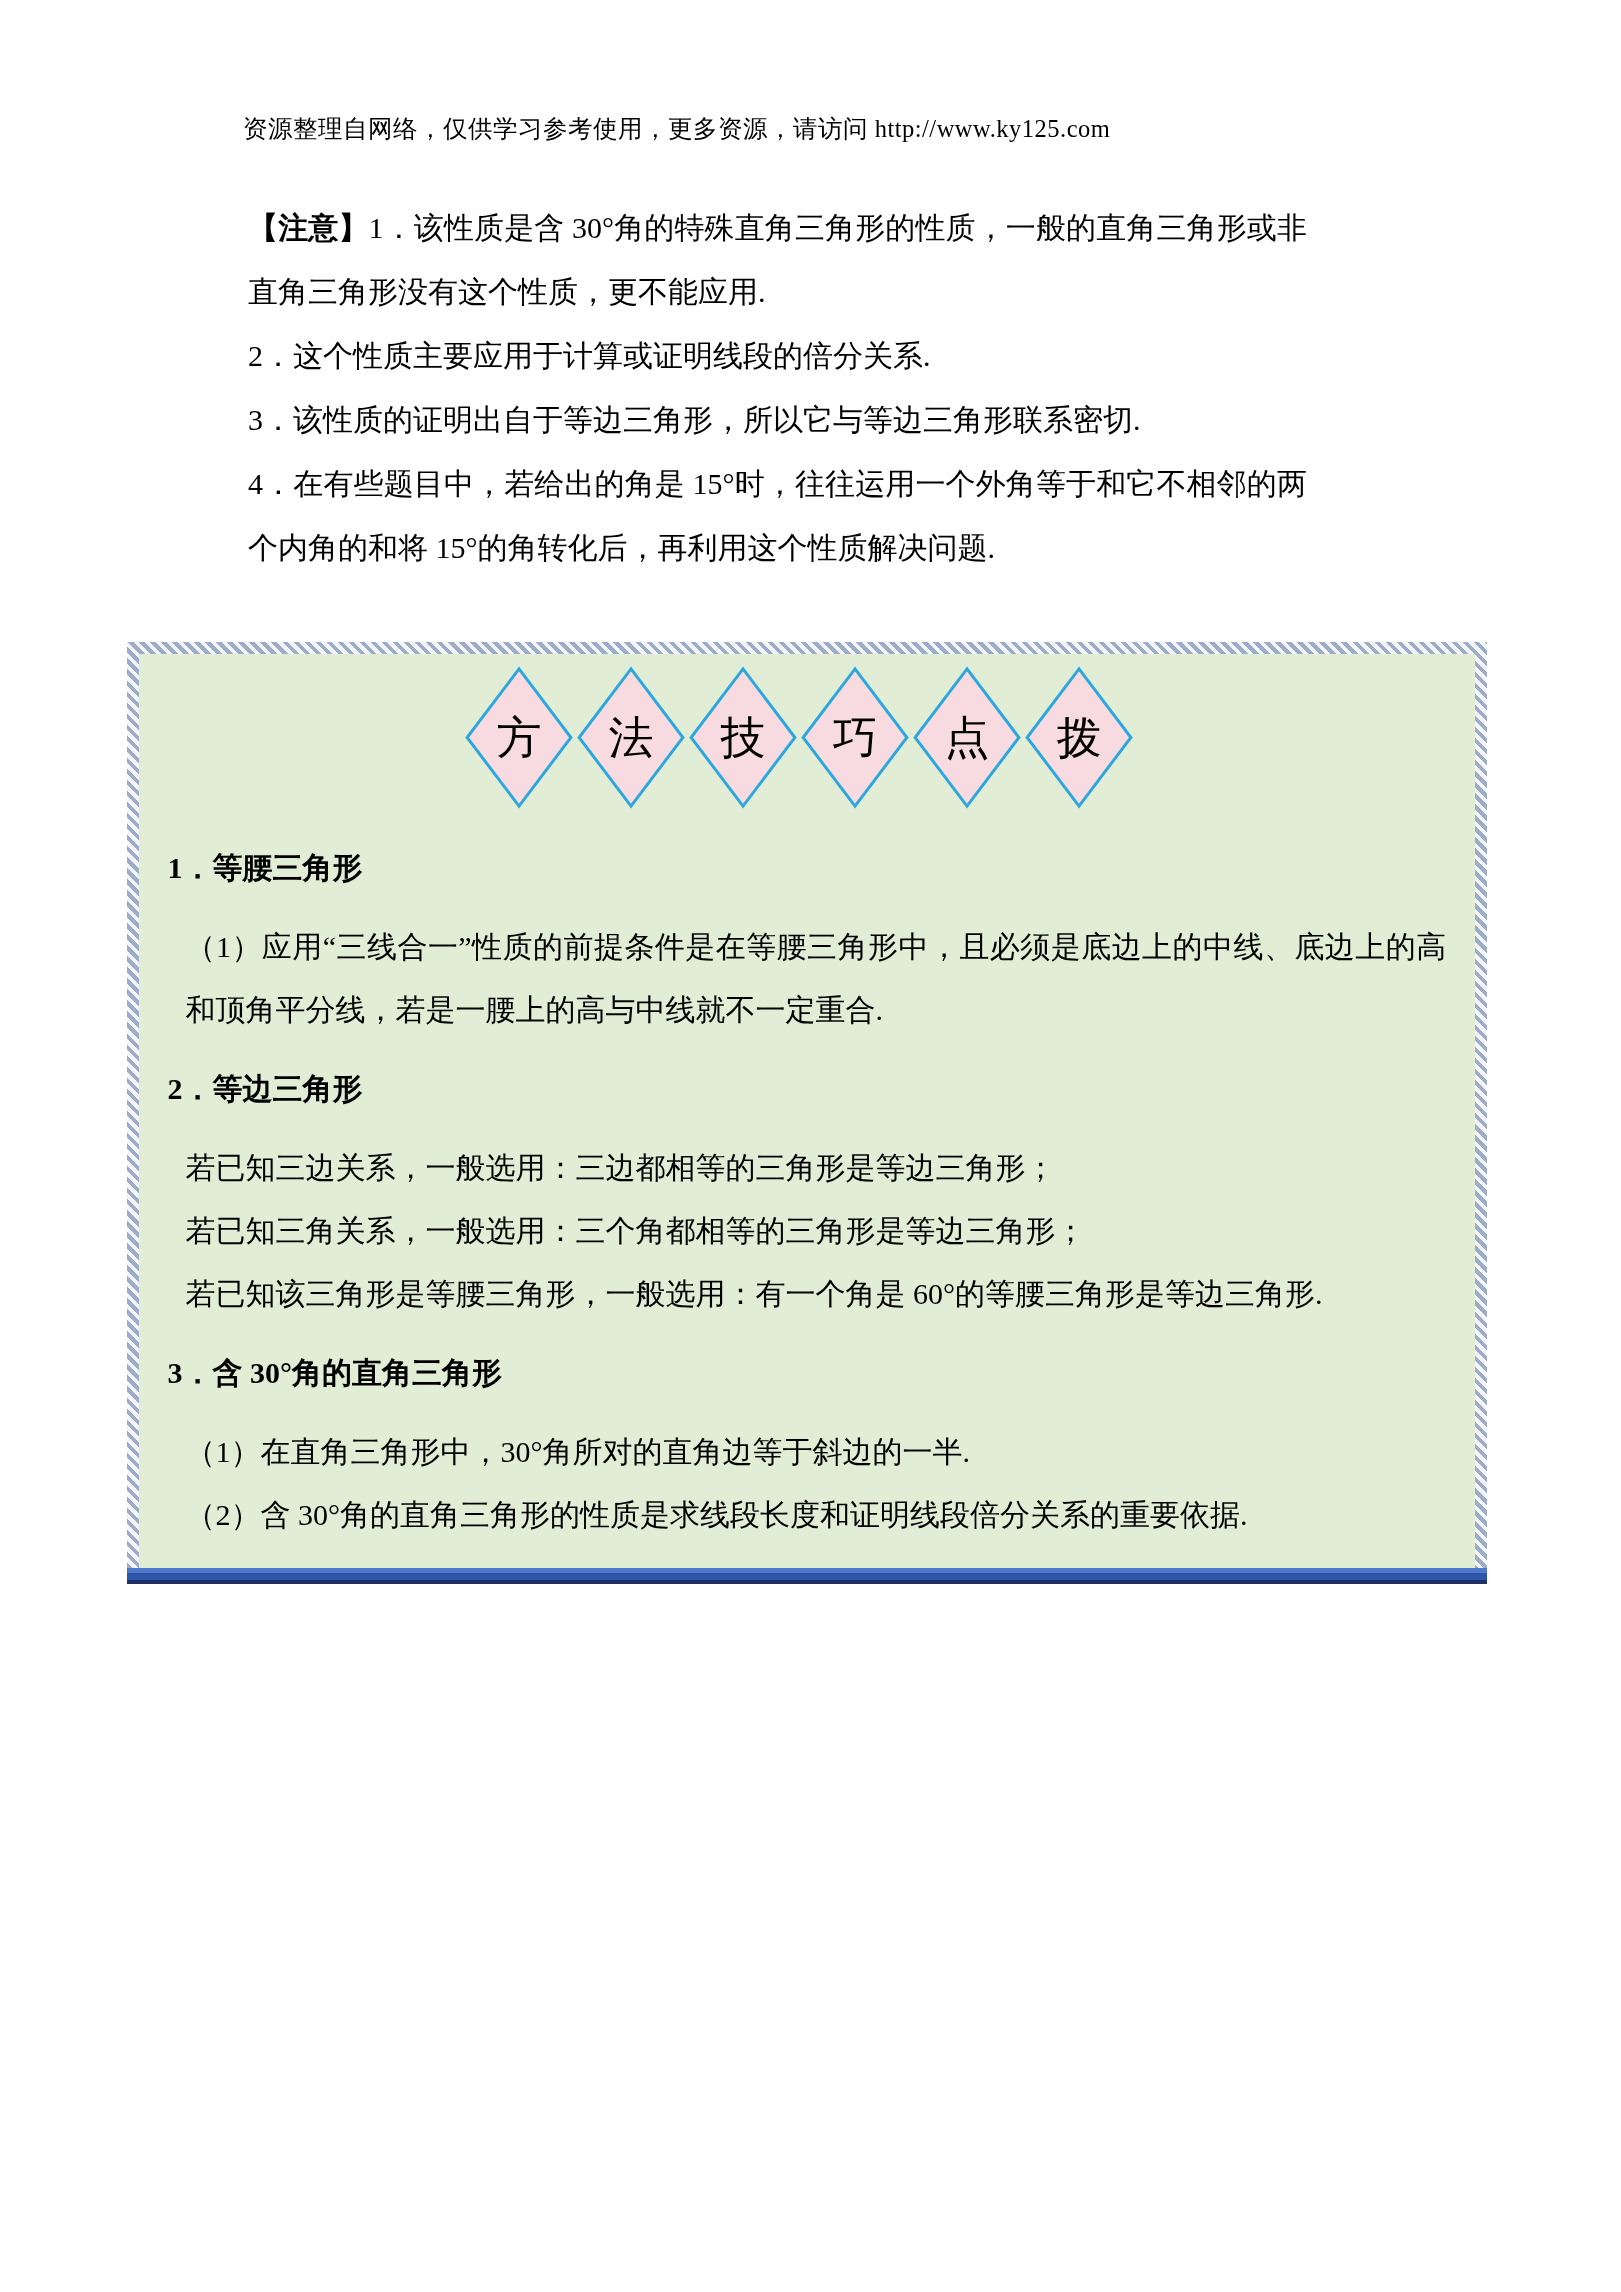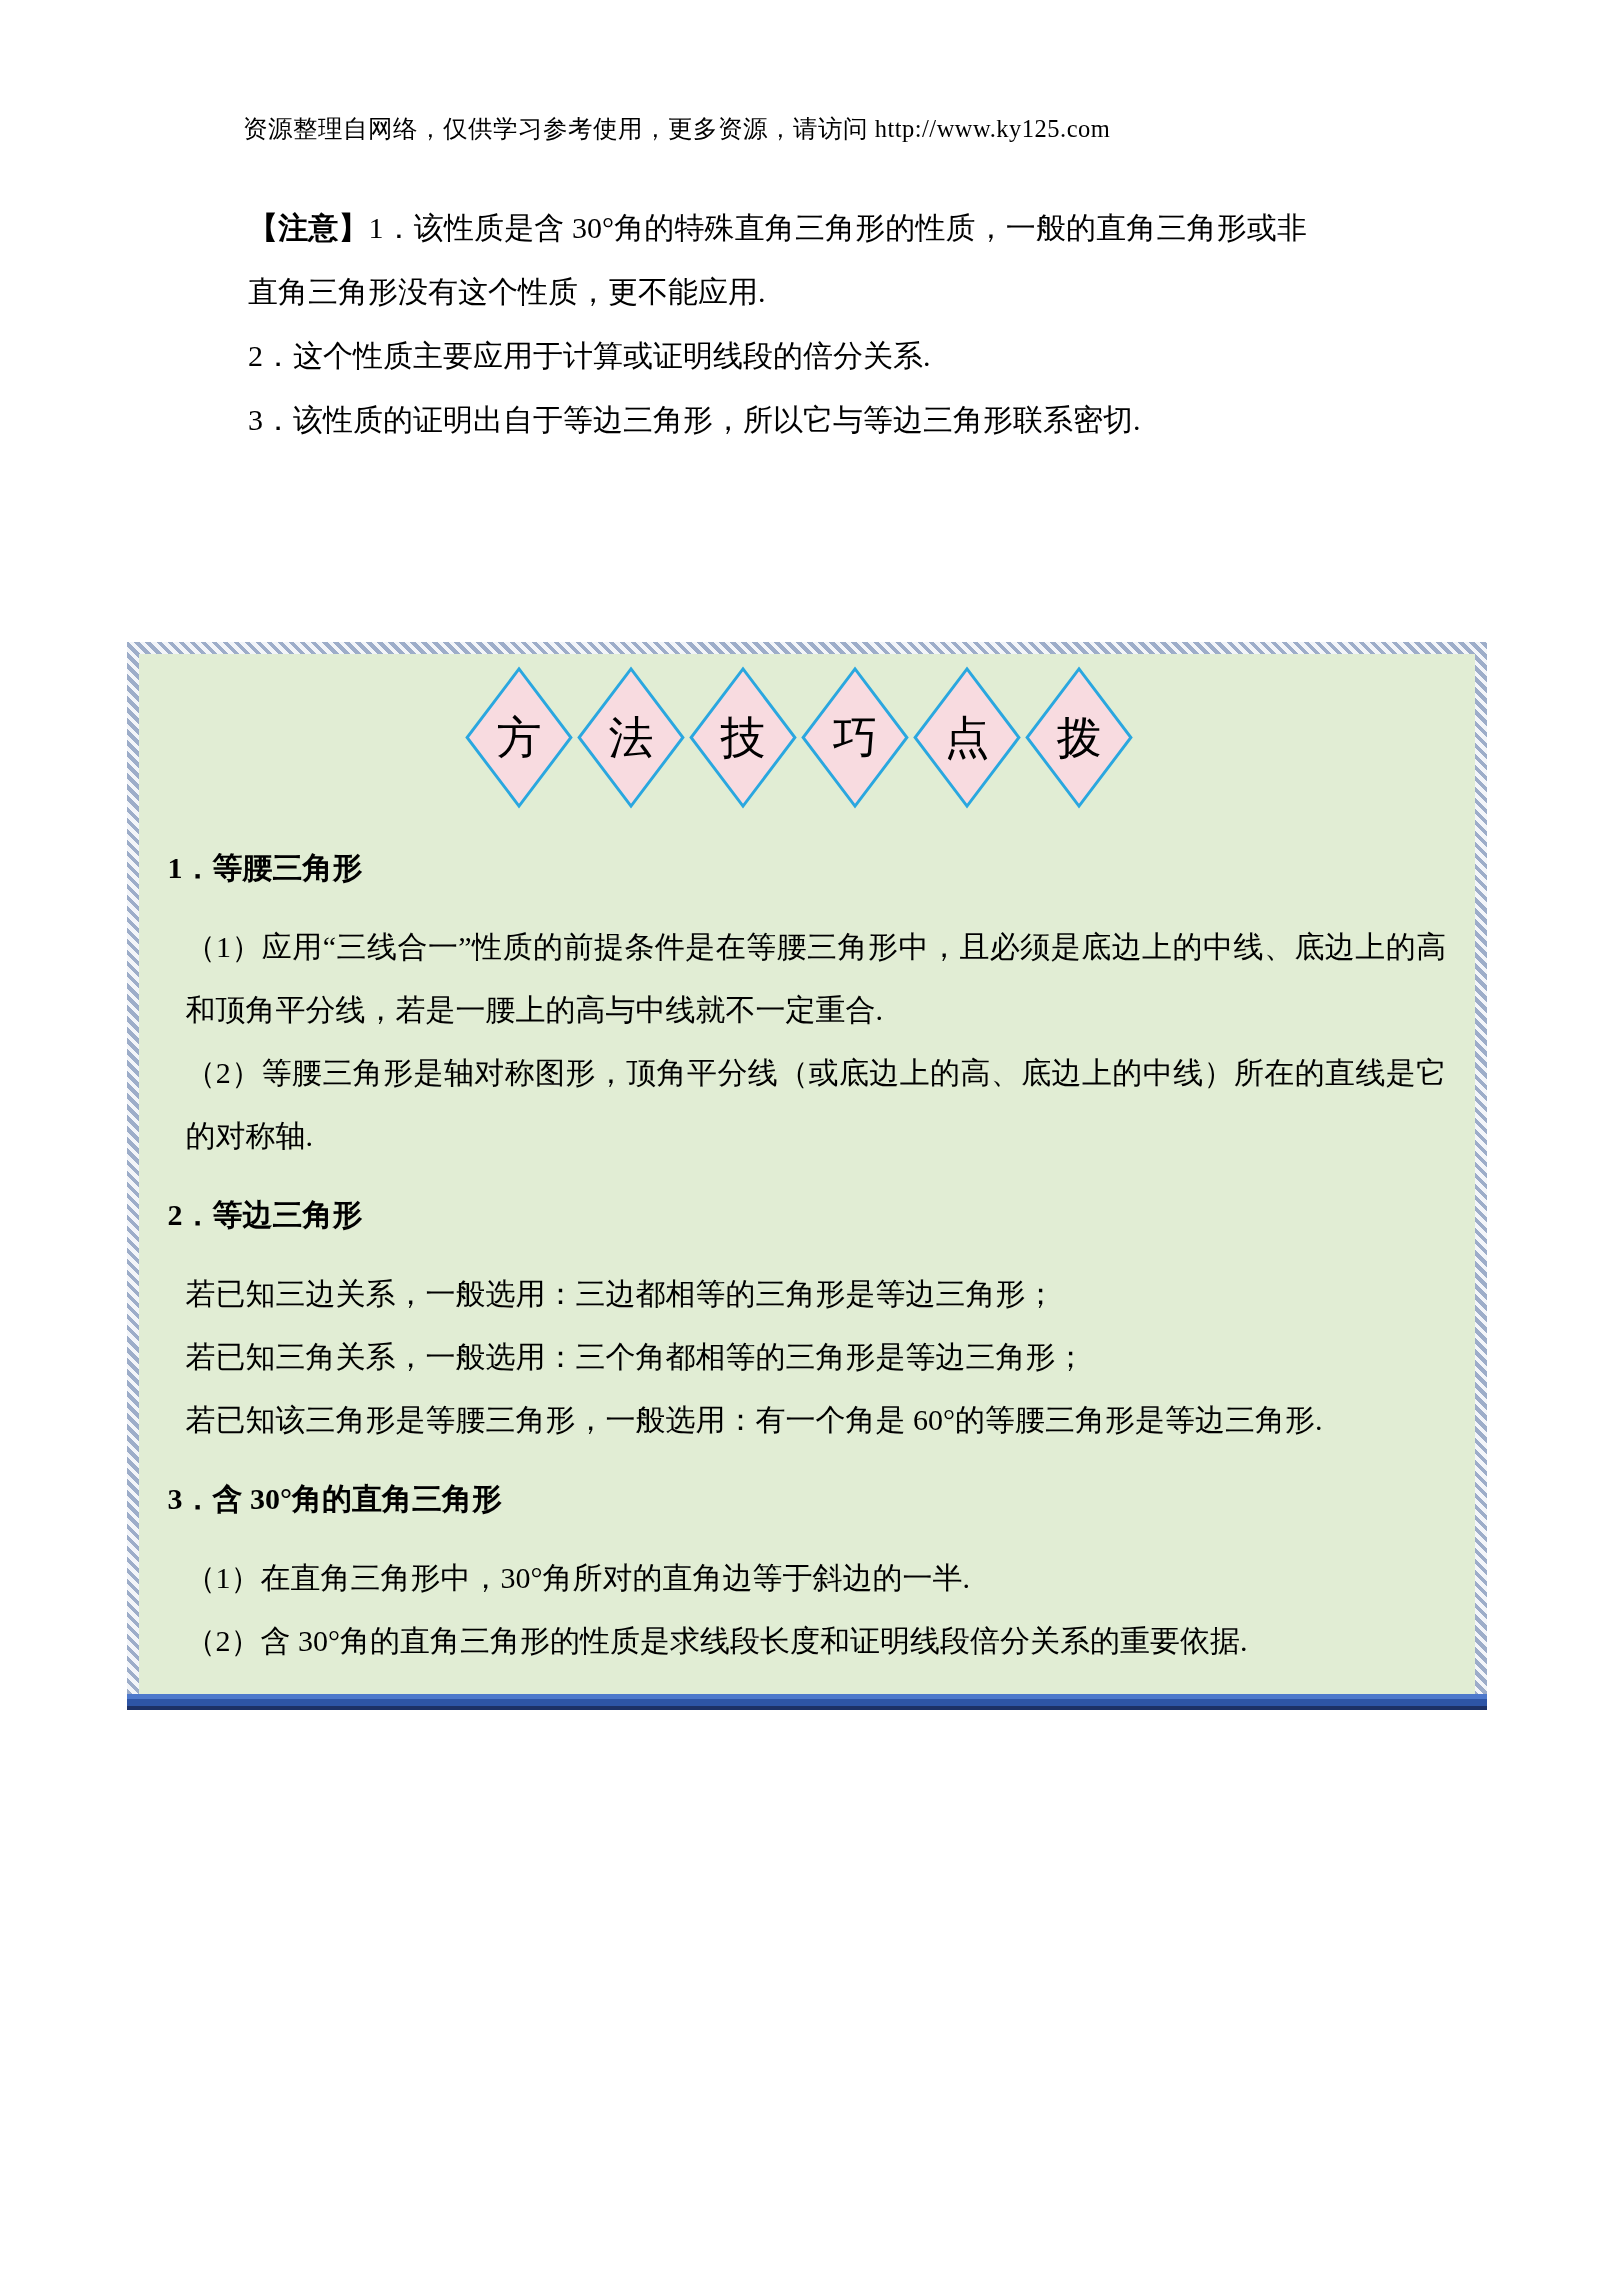--- a/index.html
+++ b/index.html
@@ -48,20 +48,21 @@
 </style>
 </head>
 <body>
 
 <div class="header-line">资源整理自网络，仅供学习参考使用，更多资源，请访问 http://www.ky125.com</div>
 
 <div class="notes-block" id="notes-block">
     <p><span class="note-prefix">【注意】</span>1．该性质是含 30°角的特殊直角三角形的性质，一般的直角三角形或非直角三角形没有这个性质，更不能应用.</p>
     <p>2．这个性质主要应用于计算或证明线段的倍分关系.</p>
     <p>3．该性质的证明出自于等边三角形，所以它与等边三角形联系密切.</p>
+    <p>4．在有些题目中，若给出的角是 15°时，往往运用一个外角等于和它不相邻的两个内角的和将 15°的角转化后，再利用这个性质解决问题.</p>
   </div>
 
 <div class="tips-box">
   <div class="stripe-frame">
     <div class="green-panel">
       <div class="diamond-row" id="diamond-row">
           <svg width="110" height="143" viewBox="0 0 112 146">
             <polygon points="56,3 109,73 56,143 3,73" fill="#F8DBE0" stroke="#2AA7DF" stroke-width="3"></polygon>
             <text x="56" y="74" text-anchor="middle" dominant-baseline="central">方</text>
           </svg>
@@ -82,21 +83,20 @@
             <text x="56" y="74" text-anchor="middle" dominant-baseline="central">点</text>
           </svg>
           <svg width="110" height="143" viewBox="0 0 112 146">
             <polygon points="56,3 109,73 56,143 3,73" fill="#F8DBE0" stroke="#2AA7DF" stroke-width="3"></polygon>
             <text x="56" y="74" text-anchor="middle" dominant-baseline="central">拨</text>
           </svg>
         </div>
       <div id="tips-content">
           <p class="section-heading">1．等腰三角形</p>
           <p class="section-para">（1）应用“三线合一”性质的前提条件是在等腰三角形中，且必须是底边上的中线、底边上的高和顶角平分线，若是一腰上的高与中线就不一定重合.</p>
-          <p class="section-para">（2）等腰三角形是轴对称图形，顶角平分线（或底边上的高、底边上的中线）所在的直线是它的对称轴.</p>
           <p class="section-heading">2．等边三角形</p>
           <p class="section-para">若已知三边关系，一般选用：三边都相等的三角形是等边三角形；</p>
           <p class="section-para">若已知三角关系，一般选用：三个角都相等的三角形是等边三角形；</p>
           <p class="section-para">若已知该三角形是等腰三角形，一般选用：有一个角是 60°的等腰三角形是等边三角形.</p>
           <p class="section-heading">3．含 30°角的直角三角形</p>
           <p class="section-para">（1）在直角三角形中，30°角所对的直角边等于斜边的一半.</p>
           <p class="section-para">（2）含 30°角的直角三角形的性质是求线段长度和证明线段倍分关系的重要依据.</p>
         </div>
     </div>
   </div>

